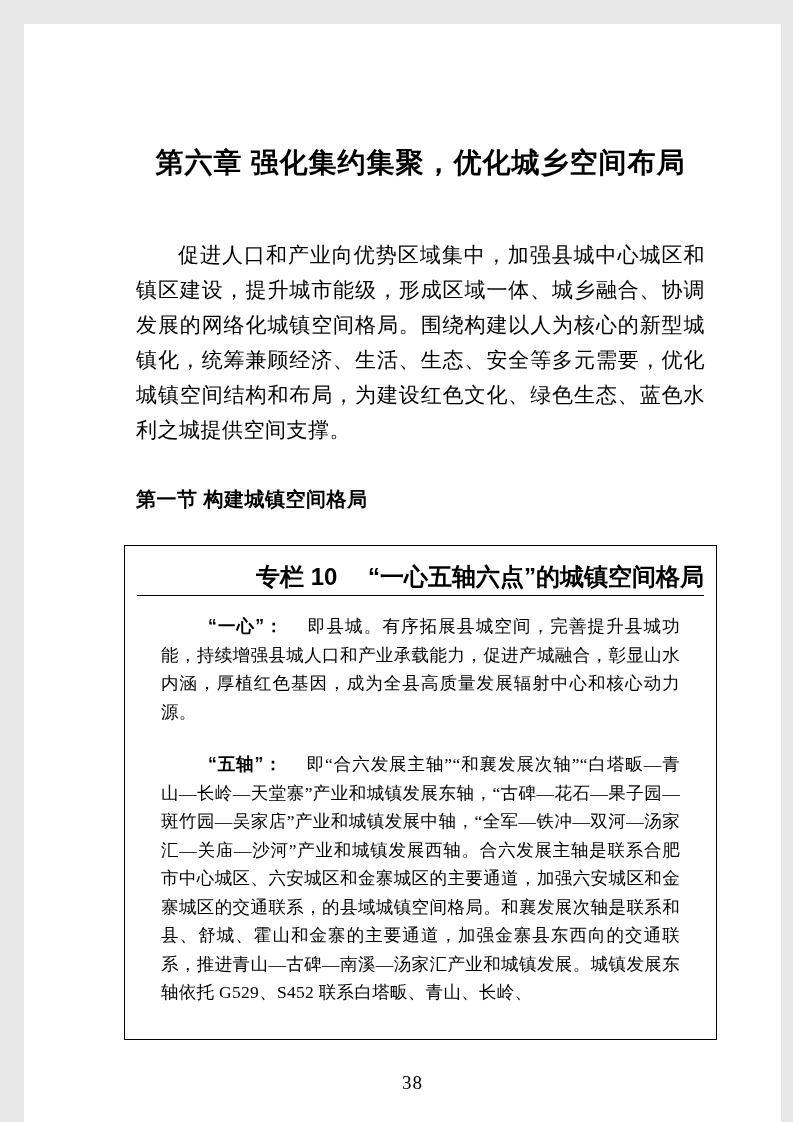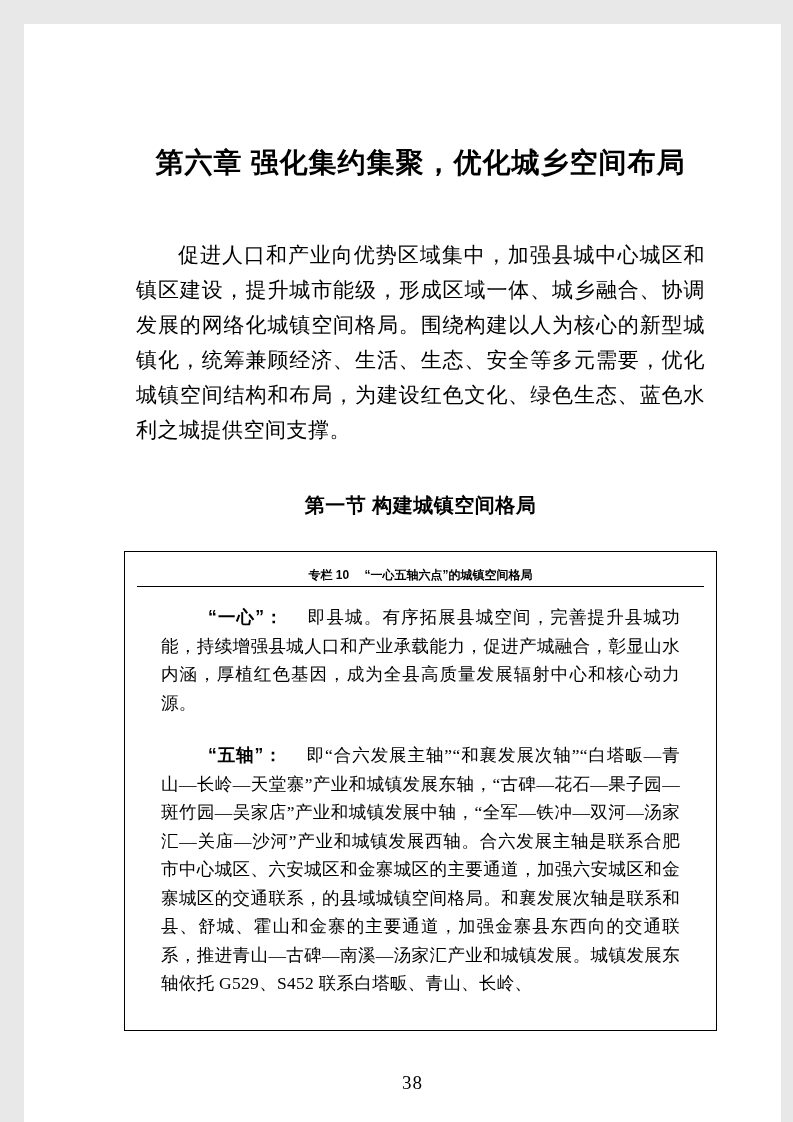--- a/index.html
+++ b/index.html
@@ -35,39 +35,38 @@
   .body-para {
     margin-top: 32px;
     font-size: 21px;
     line-height: 35px;
     text-align: justify;
     text-indent: 2em;
     letter-spacing: 0.5px;
   }
 
   .section-title {
-    margin-top: 20px;
-    text-align: center;
+    margin-top: 14px;
     font-family: "Liberation Sans", sans-serif;
     font-weight: bold;
     font-size: 20px;
     letter-spacing: 0.5px;
   }
 
   .column-box {
     margin-top: 20px;
     border: 1.5px solid #000000;
   }
 
   .column-box-header {
     border-bottom: 1.5px solid #000000;
-    text-align: center;
+    text-align: right;
     font-family: "Liberation Sans", sans-serif;
     font-weight: bold;
-    font-size: 12px;
+    font-size: 24px;
     padding: 3px 0 2px 0;
   }
 
   .column-box-body {
     padding: 4px 12px 8px 12px;
     font-size: 17.5px;
     line-height: 28.5px;
     text-align: justify;
     letter-spacing: 0.3px;
   }

